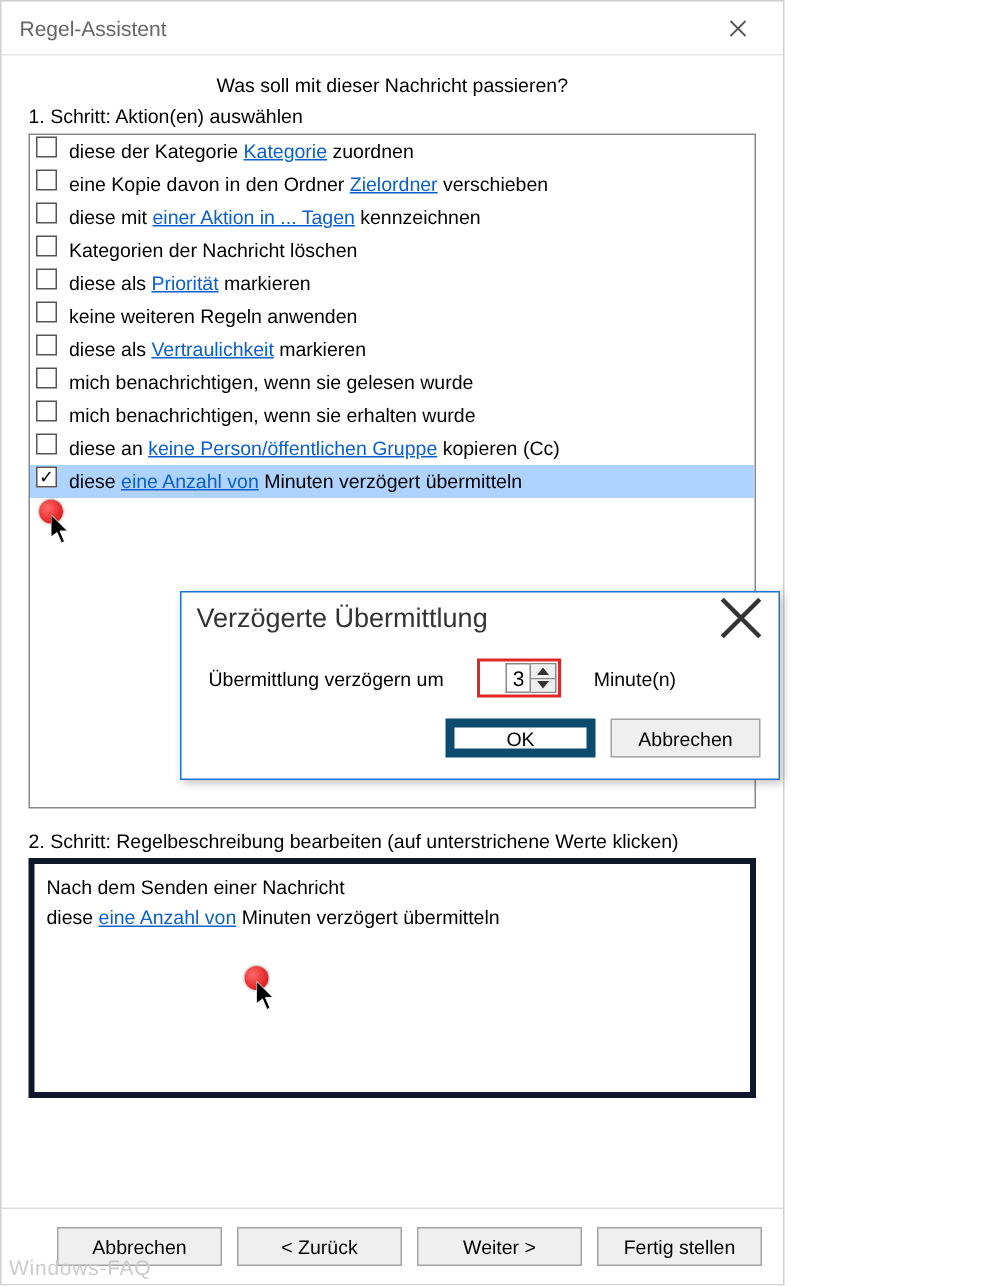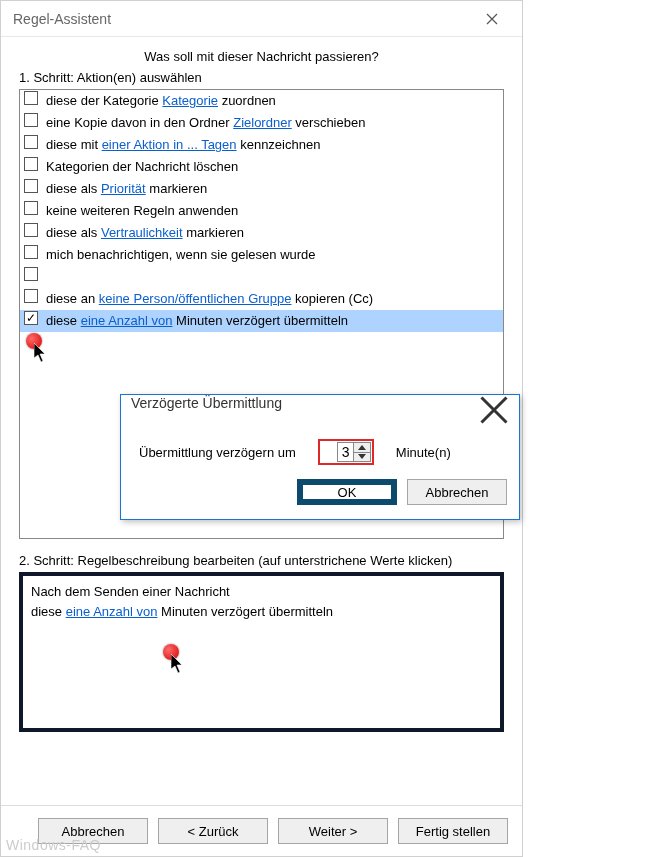--- a/index.html
+++ b/index.html
@@ -133,22 +133,23 @@
     left: 120px;
     top: 394px;
     width: 400px;
     background: #fff;
     border: 1px solid #1a74d6;
     box-shadow: 2px 2px 6px rgba(0,0,0,0.25);
   }
   .modal .m-titlebar {
     height: 34px;
     display: flex;
+    align-items: center;
     padding: 0 10px;
-    font-size: 14px;
+    font-size: 18px;
     color: #333;
   }
   .modal .m-title { flex: 1; }
   .modal .m-close {
     width: 30px; height: 30px;
     display: flex; align-items: center; justify-content: center;
     cursor: pointer;
   }
   .modal .m-body {
     padding: 10px 18px 14px 18px;
@@ -252,20 +253,21 @@
         <div class="action-row">
           <span class="chk"></span>
           <span class="action-text"><span>diese als </span><span class="lnk">Vertraulichkeit</span><span> markieren</span></span>
         </div>
         <div class="action-row">
           <span class="chk"></span>
           <span class="action-text"><span>mich benachrichtigen, wenn sie gelesen wurde</span></span>
         </div>
         <div class="action-row">
           <span class="chk"></span>
+          <span class="action-text"><span>mich benachrichtigen, wenn sie erhalten wurde</span></span>
         </div>
         <div class="action-row">
           <span class="chk"></span>
           <span class="action-text"><span>diese an </span><span class="lnk">keine Person/öffentlichen Gruppe</span><span> kopieren (Cc)</span></span>
         </div>
         <div class="action-row selected">
           <span class="chk checked"></span>
           <span class="action-text"><span>diese </span><span class="lnk">eine Anzahl von</span><span> Minuten verzögert übermitteln</span></span>
         </div>
       </div>

